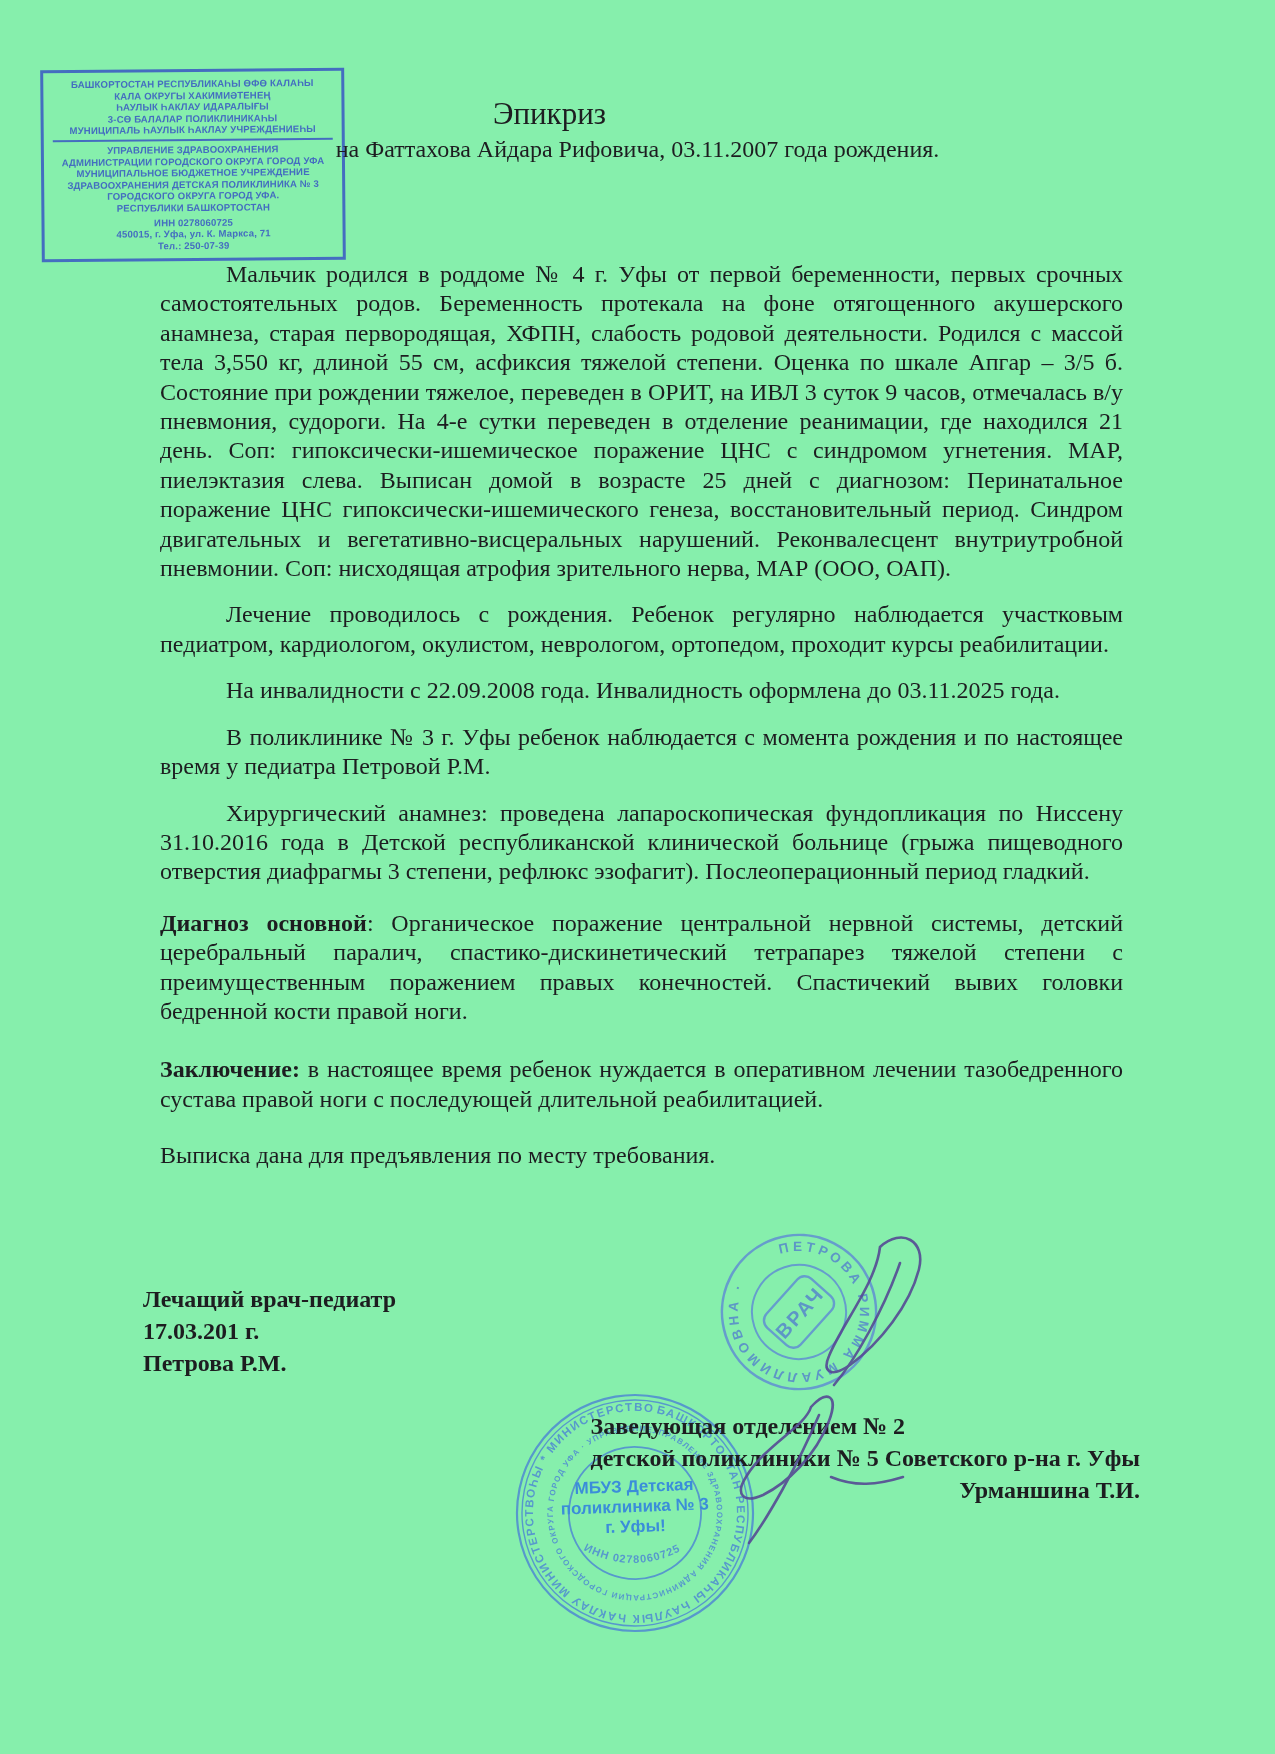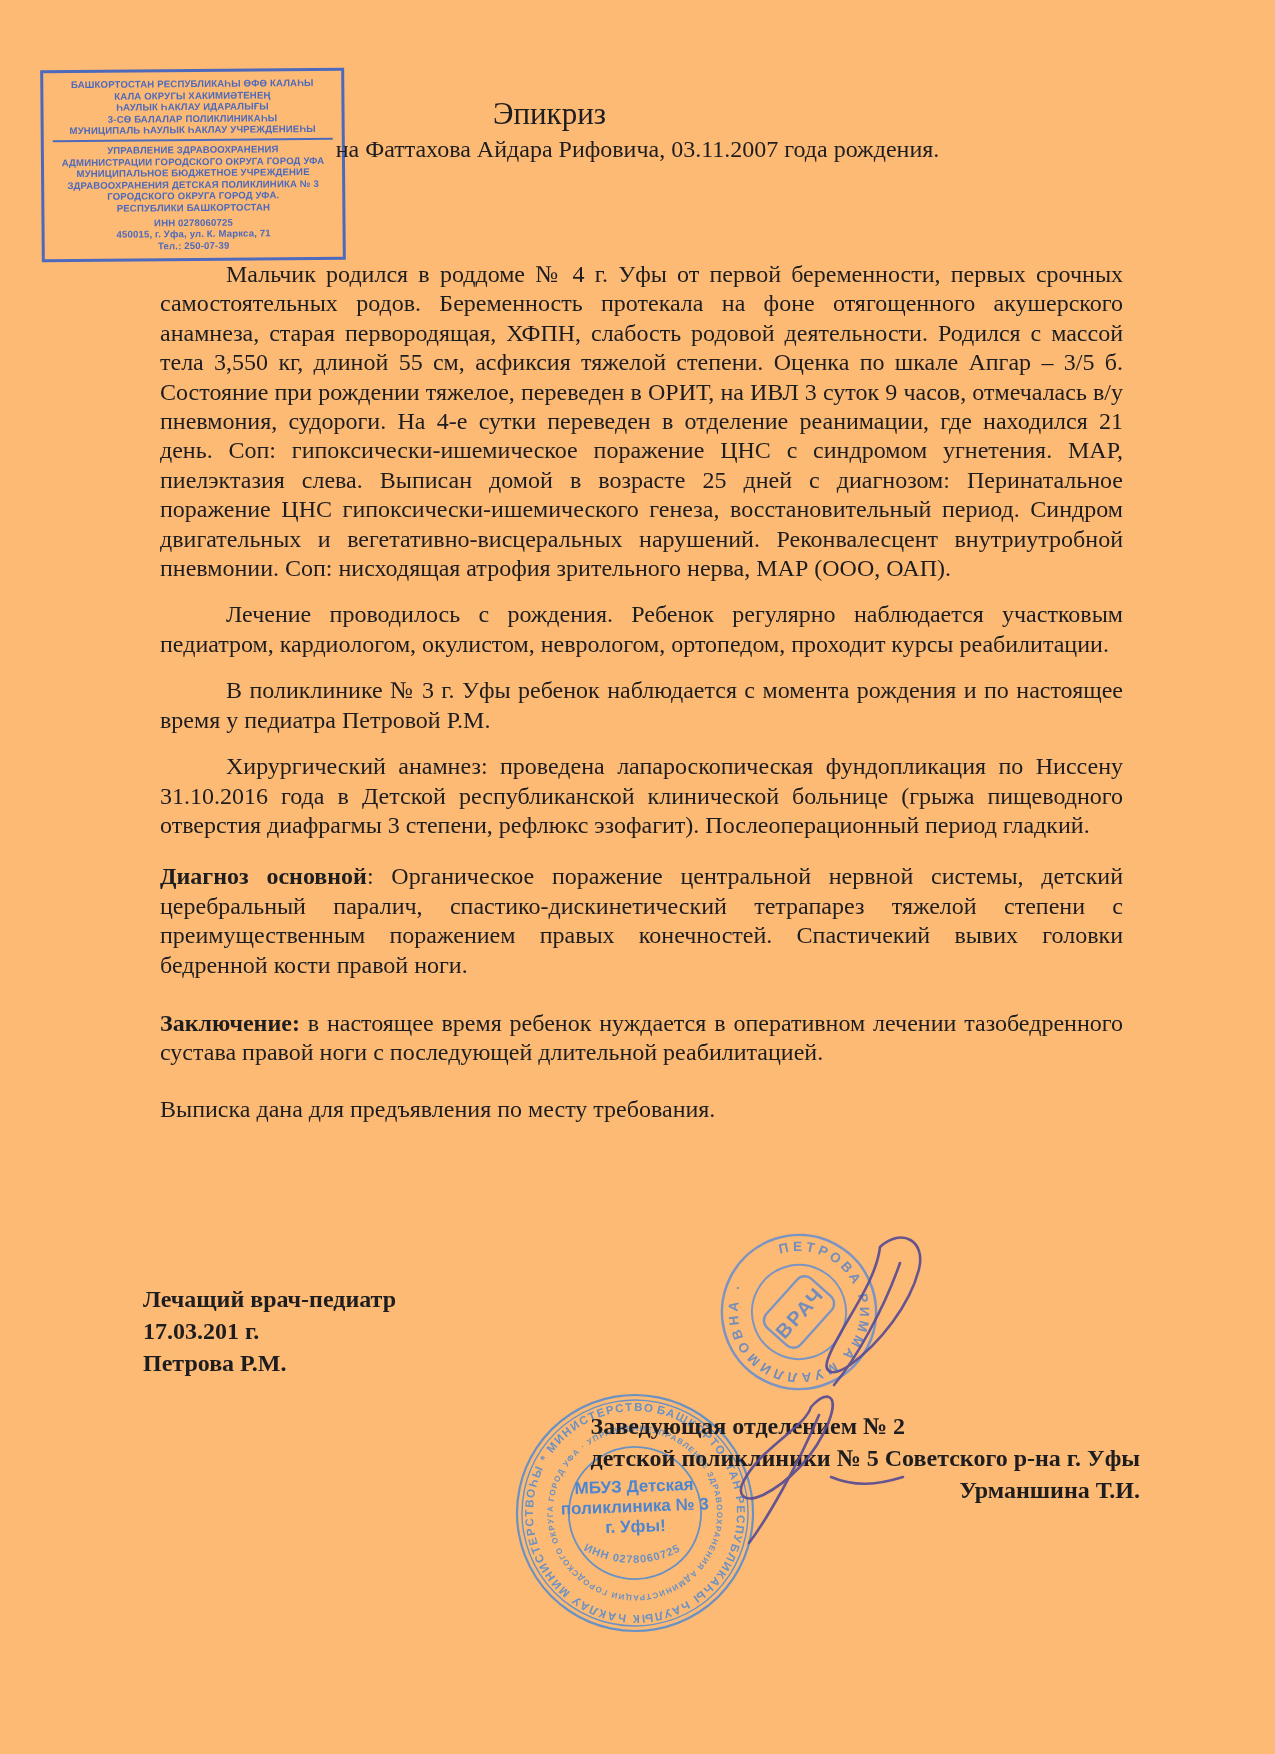--- a/index.html
+++ b/index.html
@@ -1,20 +1,20 @@
 <!DOCTYPE html>
 <html lang="ru"><head>
 <meta charset="utf-8">
 <style>
   html,body{margin:0;padding:0;background:#e8e8e8;}
   .page{
     position:relative;
     width:1275px;height:1754px;
     margin:0 auto;
-    background:#fdba74;
+    background:#86efac;
     font-family:"Liberation Serif", serif;
     color:#1d1d20;
     overflow:hidden;
   }
   
   .corner-stamp{
     position:absolute;left:41px;top:69px;width:292px;
     border:3px solid #3f63c2;
     padding:6px 3px 7px;
     text-align:center;
@@ -83,20 +83,21 @@
   </div>
 
   <div class="titlewrap">
     <div class="title-line1">Эпикриз</div>
     <div class="title-line2">на Фаттахова Айдара Рифовича, 03.11.2007 года рождения.</div>
   </div>
 
   <div class="body-text">
     <p class="indent">Мальчик родился в роддоме № 4 г. Уфы от первой беременности, первых срочных самостоятельных родов. Беременность протекала на фоне отягощенного акушерского анамнеза, старая первородящая, ХФПН, слабость родовой деятельности. Родился с массой тела 3,550 кг, длиной 55 см, асфиксия тяжелой степени. Оценка по шкале Апгар – 3/5 б. Состояние при рождении тяжелое, переведен в ОРИТ, на ИВЛ 3 суток 9 часов, отмечалась в/у пневмония, судороги. На 4-е сутки переведен в отделение реанимации, где находился 21 день. Соп: гипоксически-ишемическое поражение ЦНС с синдромом угнетения. МАР, пиелэктазия слева. Выписан домой в возрасте 25 дней с диагнозом: Перинатальное поражение ЦНС  гипоксически-ишемического генеза, восстановительный период. Синдром двигательных и вегетативно-висцеральных нарушений. Реконвалесцент внутриутробной пневмонии. Соп: нисходящая атрофия зрительного нерва, МАР (ООО, ОАП).</p>
     <p class="indent">Лечение проводилось с рождения. Ребенок регулярно наблюдается участковым педиатром, кардиологом, окулистом, неврологом, ортопедом, проходит курсы реабилитации.</p>
+    <p class="indent">На инвалидности с 22.09.2008 года. Инвалидность оформлена до 03.11.2025 года.</p>
     <p class="indent">В поликлинике № 3 г. Уфы ребенок наблюдается с момента рождения и по настоящее время у педиатра Петровой Р.М.</p>
     <p class="indent">Хирургический анамнез: проведена лапароскопическая фундопликация по Ниссену 31.10.2016 года в Детской республиканской клинической больнице (грыжа пищеводного отверстия диафрагмы 3 степени, рефлюкс эзофагит). Послеоперационный период гладкий.</p>
     <p class="mt-blank1"><span class="b">Диагноз основной</span><span>: Органическое поражение центральной нервной системы, детский церебральный паралич, спастико-дискинетический тетрапарез тяжелой степени с преимущественным поражением правых конечностей. Спастичекий вывих головки бедренной кости правой ноги.</span></p>
     <p class="mt-blank2"><span class="b">Заключение:</span><span> в настоящее время ребенок нуждается в оперативном лечении тазобедренного сустава правой ноги с последующей длительной реабилитацией.</span></p>
     <p class="mt-blank3">Выписка дана для предъявления по месту требования.</p>
   </div>
 
   <div class="sig-block">
     <div class="sig-row row1">
       <div>

